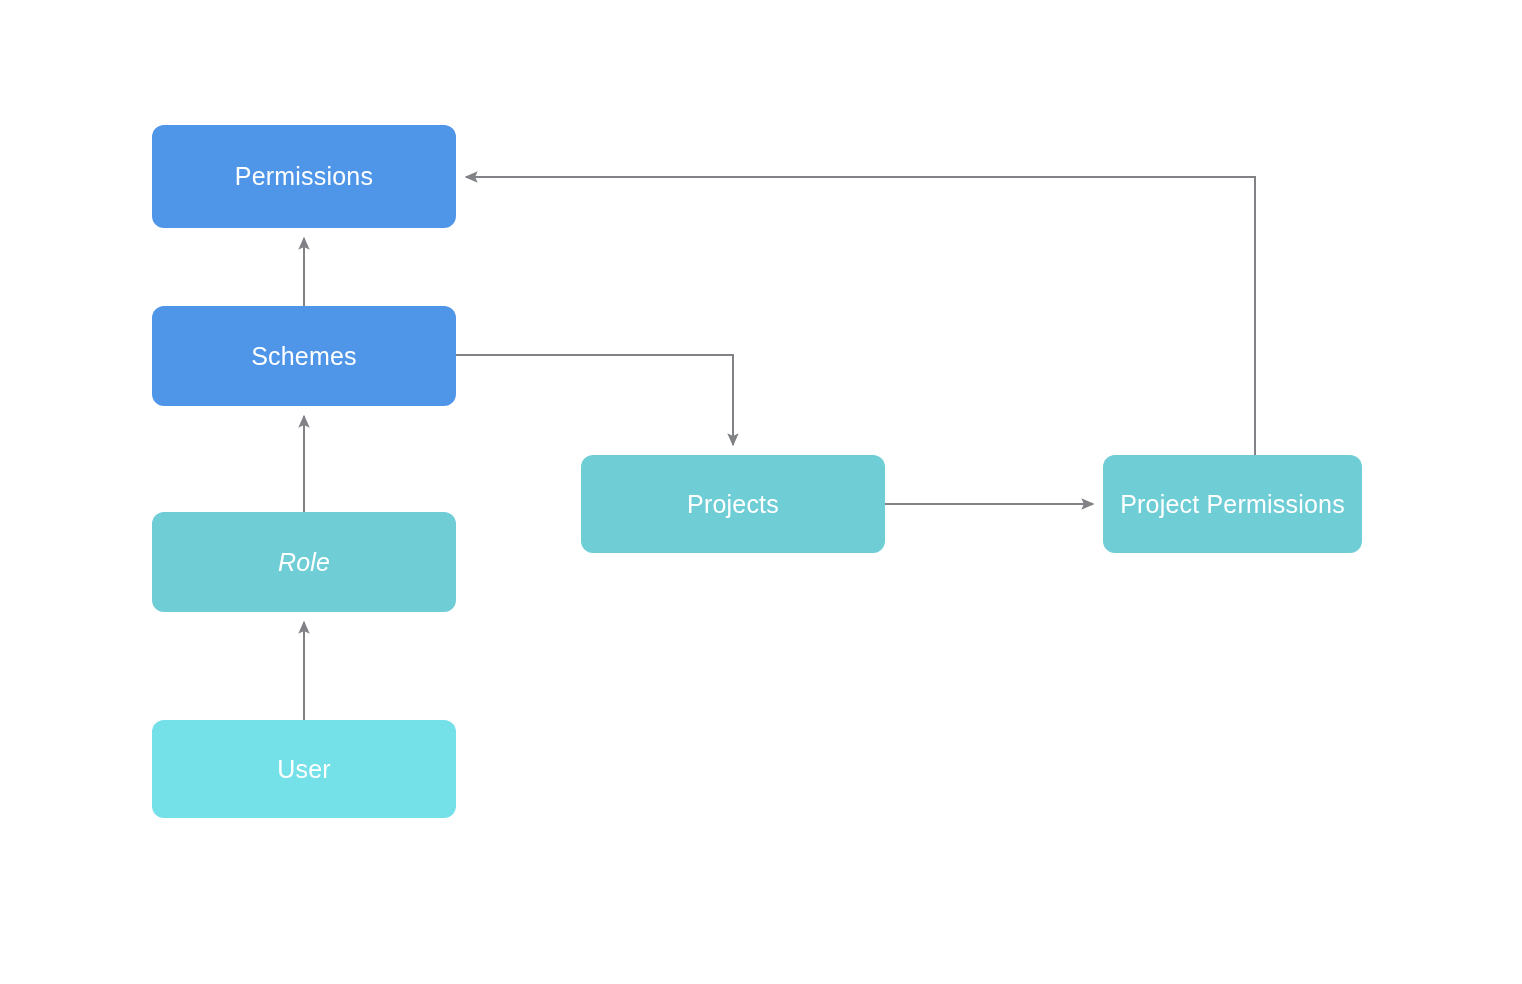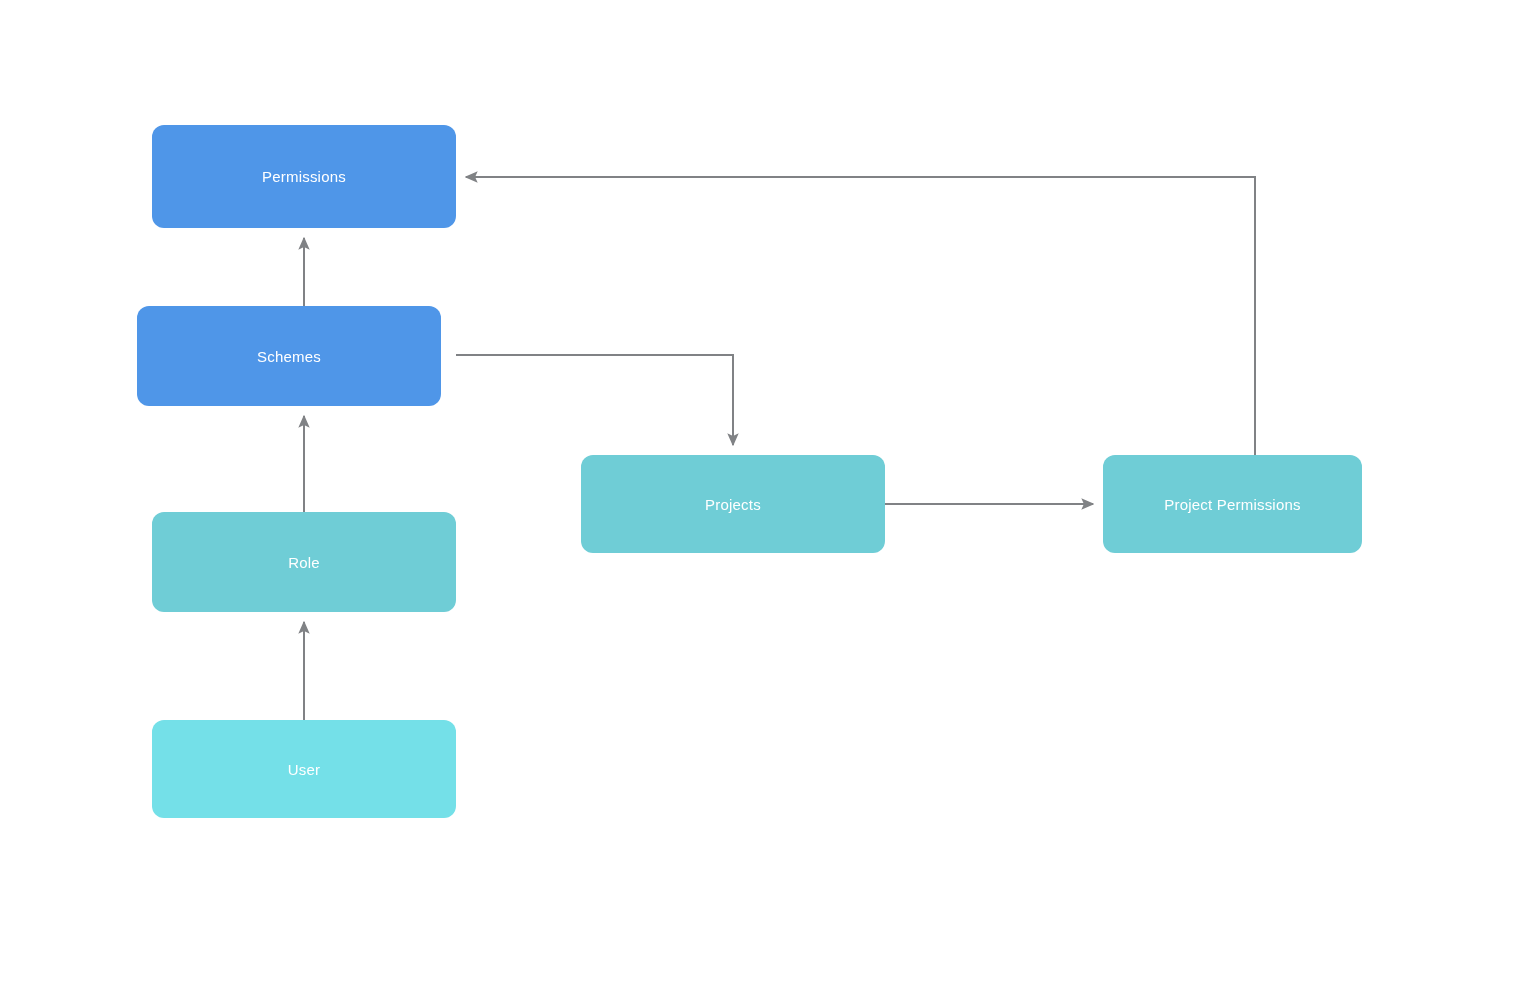--- a/index.html
+++ b/index.html
@@ -26,21 +26,21 @@
     height: 984px;
     pointer-events: none;
   }
   .node {
     position: absolute;
     display: flex;
     align-items: center;
     justify-content: center;
     border-radius: 12px;
     color: #ffffff;
-    font-size: 15px;
+    font-size: 25px;
     font-weight: 400;
     letter-spacing: 0.2px;
     line-height: 1;
     text-align: center;
     box-sizing: border-box;
     user-select: none;
   }
   .node-label {
     display: block;
     pointer-events: none;
@@ -75,25 +75,25 @@
 
     <path d="M 885 504 L 1093 504" fill="none" stroke="#808285" stroke-width="2" marker-end="url(#arrow-head)"></path>
 
     <path d="M 1255 455 L 1255 177 L 466 177" fill="none" stroke="#808285" stroke-width="2" stroke-linejoin="miter" marker-end="url(#arrow-head)"></path>
   </svg>
 
   <div class="node" id="node-permissions" style="left: 152px; top: 125px; width: 304px; height: 103px; background: rgb(79, 150, 232); color: rgb(255, 255, 255);">
     <span class="node-label">Permissions</span>
   </div>
 
-  <div class="node" id="node-schemes" style="left: 137px; top: 306px; width: 304px; height: 100px; background: rgb(79, 150, 232); color: rgb(255, 255, 255);">
+  <div class="node" id="node-schemes" style="left: 152px; top: 306px; width: 304px; height: 100px; background: rgb(79, 150, 232); color: rgb(255, 255, 255);">
     <span class="node-label">Schemes</span>
   </div>
 
-  <div class="node" id="node-role" style="left: 152px; top: 512px; width: 304px; height: 100px; background: rgb(111, 205, 214); color: rgb(255, 255, 255);">
+  <div class="node" id="node-role" style="left: 152px; top: 512px; width: 304px; height: 100px; background: rgb(111, 205, 214); color: rgb(255, 255, 255); font-style: italic;">
     <span class="node-label">Role</span>
   </div>
 
   <div class="node" id="node-user" style="left: 152px; top: 720px; width: 304px; height: 98px; background: rgb(116, 224, 232); color: rgb(255, 255, 255);">
     <span class="node-label">User</span>
   </div>
 
   <div class="node" id="node-projects" style="left: 581px; top: 455px; width: 304px; height: 98px; background: rgb(111, 205, 214); color: rgb(255, 255, 255);">
     <span class="node-label">Projects</span>
   </div>

